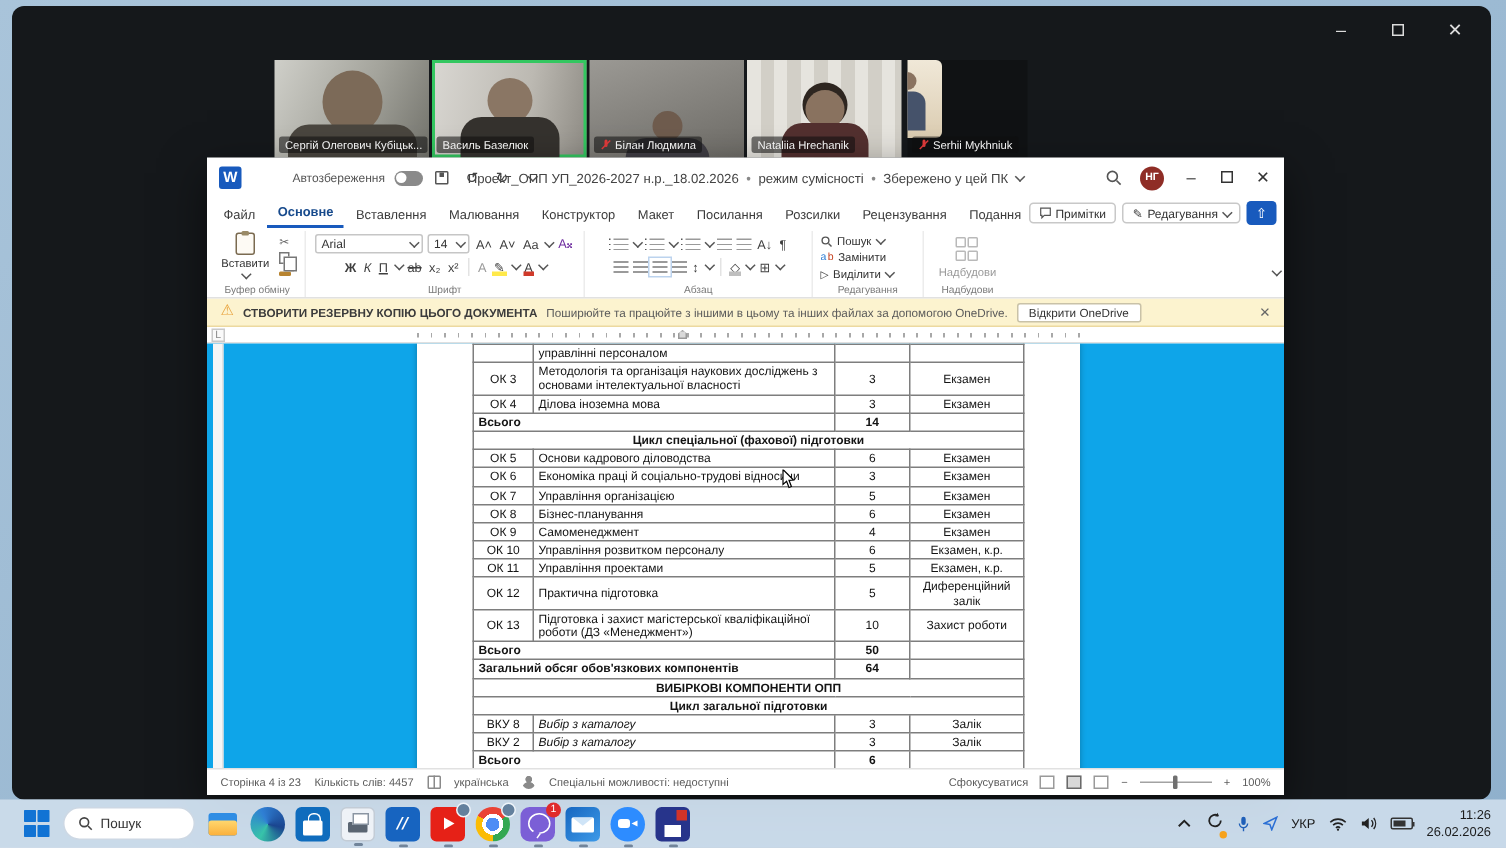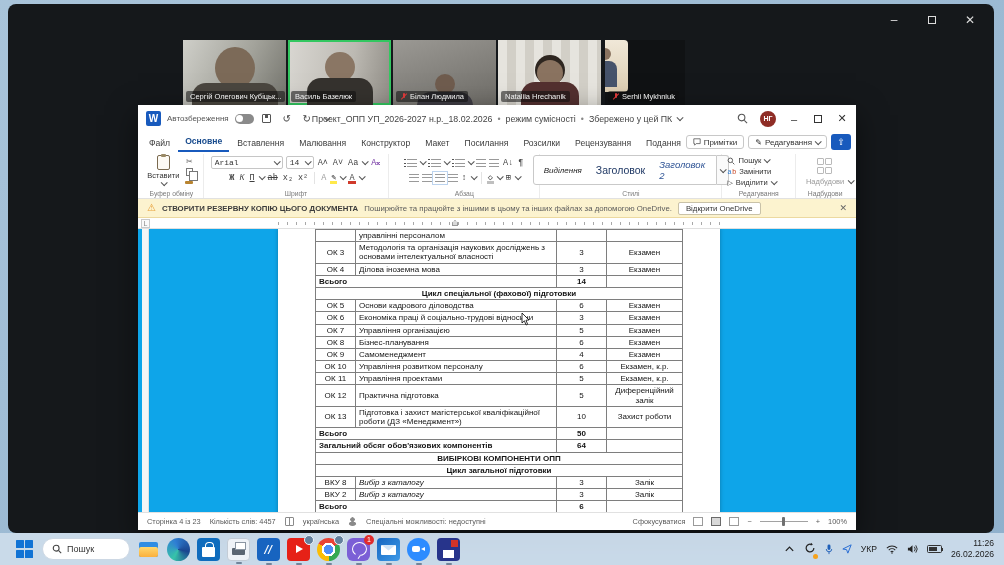--- a/index.html
+++ b/index.html
@@ -40,21 +40,21 @@
   .name-tag { position:absolute; left:3px; bottom:3px; max-width:96%; background:rgba(15,15,15,.55); color:#fff; font-size:7.5px; line-height:11px; padding:0 4px; border-radius:2px; display:flex; align-items:center; gap:3px; white-space:nowrap; overflow:hidden; }
   .mic-off { position:relative; width:7px; height:8px; flex:0 0 auto; }
   .mic-off::before { content:''; position:absolute; left:2.5px; top:0.5px; width:2.5px; height:4.5px; background:#e23b3b; border-radius:1.5px; }
   .mic-off::after { content:''; position:absolute; left:-0.5px; top:3.5px; width:8px; height:1px; background:#e23b3b; transform:rotate(-45deg); }
 
   
   .word-window { position:absolute; left:138px; top:105px; width:718px; height:425px; background:#fff; box-shadow:0 10px 28px rgba(0,0,0,.5); display:flex; flex-direction:column; color:#333; }
 
   .w-titlebar { height:27px; display:flex; align-items:center; gap:6px; padding:0 8px; position:relative; flex:0 0 auto; }
   .word-logo { width:15px; height:15px; border-radius:2px; background:#185abd; color:#fff; font-size:10px; font-weight:bold; text-align:center; line-height:15px; flex:0 0 auto; }
-  .autosave { font-size:8px; color:#555; }
+  .autosave { font-size:8px; color:#555;margin-left:28px; }
   .toggle { width:19px; height:10px; border-radius:5px; background:#8a8a8a; position:relative; flex:0 0 auto; }
   .toggle::before { content:''; position:absolute; left:1.5px; top:1.5px; width:7px; height:7px; border-radius:50%; background:#fff; }
   .tb-mini { width:14px; height:14px; display:flex; align-items:center; justify-content:center; color:#444; font-size:10px; }
   .save-ic { width:9px; height:9px; border:1px solid #555; border-radius:1px; position:relative; }
   .save-ic::before { content:''; position:absolute; left:2px; top:0; width:3px; height:3px; background:#555; }
   .chev { width:5px; height:5px; border-right:1px solid #555; border-bottom:1px solid #555; transform:rotate(45deg) translateY(-1px); display:inline-block; }
   .w-title-center { position:absolute; left:50%; transform:translateX(-50%); font-size:8.8px; color:#444; white-space:nowrap; display:flex; gap:5px; align-items:center; }
   .w-title-center .sep { color:#888; }
   .w-title-right { margin-left:auto; display:flex; align-items:center; gap:12px; }
   .avatar { width:16px; height:16px; border-radius:50%; background:#8f2d26; color:#fff; font-size:7px; font-weight:bold; display:flex; align-items:center; justify-content:center; }
@@ -73,21 +73,21 @@
   .rlabel { position:absolute; bottom:1px; left:0; right:0; text-align:center; font-size:6.8px; color:#7a7a7a; white-space:nowrap; }
   .paste-block { display:flex; gap:4px; }
   .paste-btn { display:flex; flex-direction:column; align-items:center; font-size:7.5px; color:#333; gap:1px; }
   .clip-ic { width:13px; height:15px; border:1px solid #7a6a50; border-radius:2px; background:#fdfaf4; position:relative; }
   .clip-ic::before { content:''; position:absolute; left:3px; top:-2px; width:5px; height:3px; background:#9a8a66; border-radius:1px; }
   .mini-col { display:flex; flex-direction:column; gap:2px; padding-top:2px; }
   .mi { width:12px; height:9px; font-size:8px; line-height:9px; color:#666; text-align:center; }
   .copy-ic { width:7px; height:8px; border:1px solid #777; position:relative; margin:0 auto; }
   .copy-ic::before { content:''; position:absolute; left:2px; top:2px; width:7px; height:8px; border:1px solid #777; background:#fff; }
   .brush-ic { width:8px; height:3px; background:#b88430; border-radius:1px; margin:2px auto 0; box-shadow:3px -2px 0 -1px #7a5a20; }
-  .rrow { display:flex; align-items:center; gap:3px; height:15px;font-family:Liberation Mono, monospace; }
+  .rrow { display:flex; align-items:center; gap:3px; height:15px; }
   .fbox { border:1px solid #c6c6c6; border-radius:2px; font-size:8px; color:#333; padding:0 3px; height:13px; display:flex; align-items:center; gap:4px; }
   .glyph { font-size:8.5px; color:#3f3f3f; padding:0 1px; }
   .glyph.b { font-weight:bold; } .glyph.i { font-style:italic; } .glyph.u { text-decoration:underline; } .glyph.s { text-decoration:line-through; }
   .hl-a { position:relative; padding:0 1px; }
   .hl-a::after { content:''; position:absolute; left:0; right:0; bottom:-1px; height:3px; background:var(--bar,#ffe94a); }
   .vdiv { width:1px; height:12px; background:#e3e3e3; margin:0 2px; }
   .li { width:10px; height:8px; background:repeating-linear-gradient(#9a9a9a 0 1px,transparent 1px 3.5px); }
   .li.dots { position:relative; margin-left:3px; }
   .li.dots::before { content:''; position:absolute; left:-3px; top:0; width:1.5px; height:8px; background:repeating-linear-gradient(#555 0 1px,transparent 1px 3.5px); }
   .styles-gallery { display:flex; align-items:stretch; }
@@ -370,33 +370,20 @@
             <span class="chev"></span>
           <span class="vdiv"></span>
           <span class="glyph hl-a" style="--bar:#bfbfbf">◇</span>
             <span class="chev"></span>
           <span class="glyph">⊞</span>
             <span class="chev"></span>
         </div>
         <div class="rlabel">Абзац</div>
       </div>
 
-      <div class="rgroup" style="width:182px">
-        <div class="styles-gallery">
-          <div class="style-box">
-            <span class="st0">Виділення</span>
-            <span class="st1">Заголовок</span>
-            <span class="st2">Заголовок 2</span>
-          </div>
-          <div class="style-scroll">
-              <span class="chev"></span>
-            </div>
-        </div>
-        <div class="rlabel">Стилі</div>
-      </div>
 
       <div class="rgroup" style="width:74px">
         <div class="ed-row">
           <svg width="8" height="8" viewBox="0 0 12 12">
               <circle cx="5" cy="5" r="3.4" fill="none" stroke="#555" stroke-width="1.4"></circle>
               <line x1="8" y1="8" x2="11" y2="11" stroke="#555" stroke-width="1.4"></line>
             </svg>
           <span>Пошук</span>
             <span class="chev"></span>
         </div>

